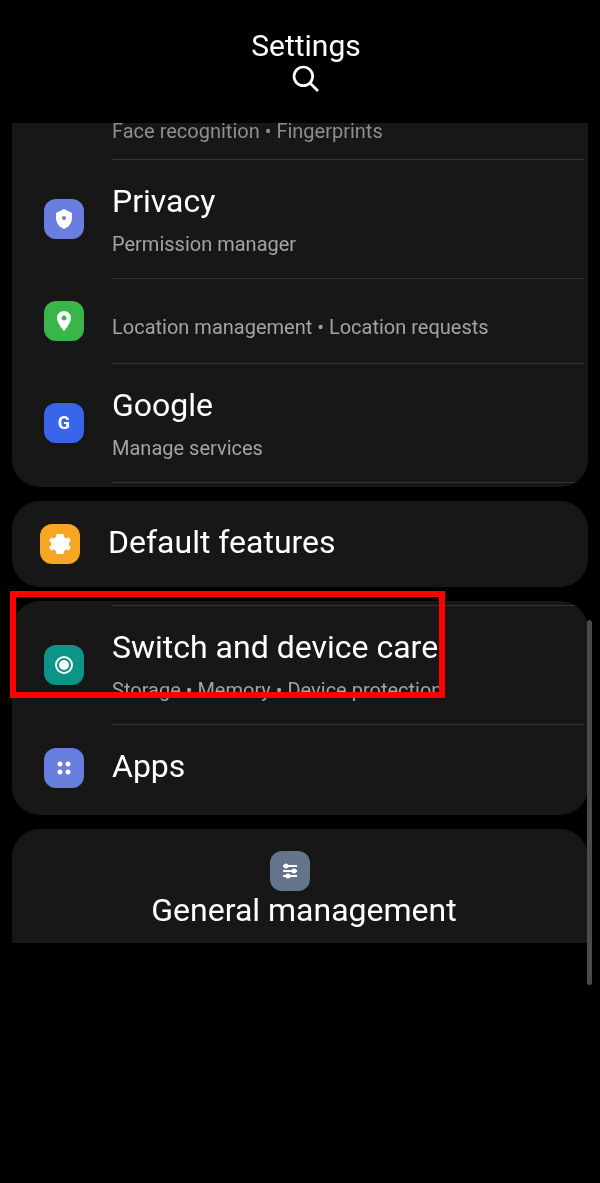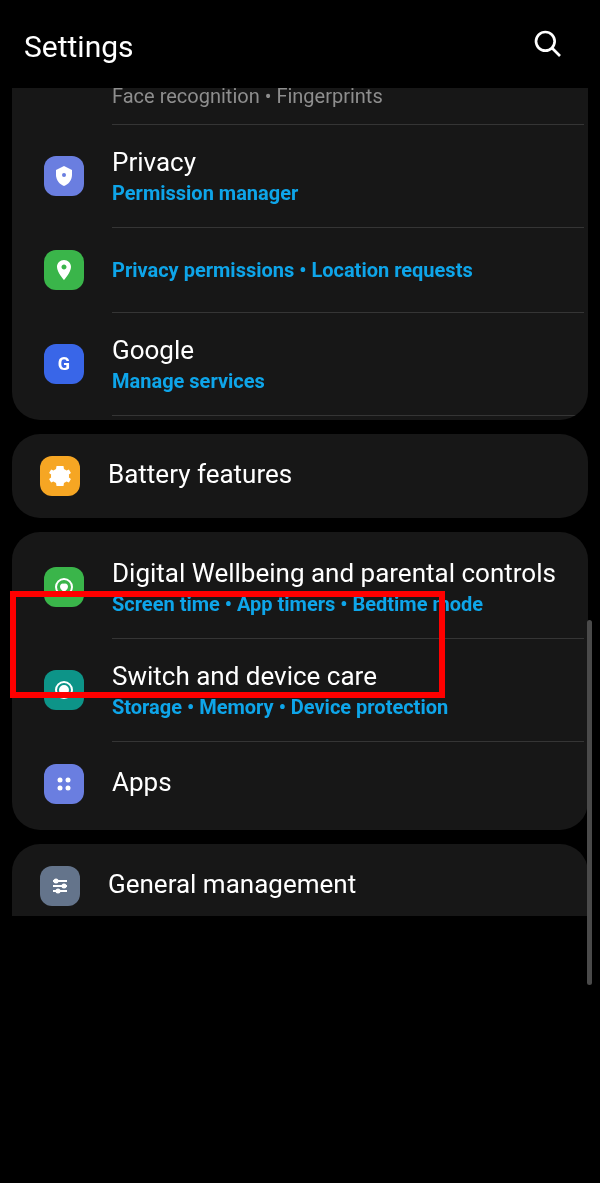--- a/index.html
+++ b/index.html
@@ -12,21 +12,22 @@
       height: 1183px;
       background: #000000;
       font-family: -apple-system, BlinkMacSystemFont, 'Segoe UI', Roboto, sans-serif;
       overflow: hidden;
       position: relative;
     }
     .header {
       display: flex;
       align-items: center;
       justify-content: space-between;
-      padding: 28px 36px 24px 24px;
+      padding: 28px 36px 24px 48px;
+      flex-direction: column;
     }
     .header-title {
       color: #ffffff;
       font-size: 30px;
       font-weight: 400;
     }
     .search-icon svg {
       width: 32px;
       height: 32px;
       stroke: #ffffff;
@@ -70,28 +71,29 @@
     }
     .item-icon svg {
       width: 24px;
       height: 24px;
     }
     .item-content {
       flex: 1;
     }
     .item-title {
       color: #ffffff;
-      font-size: 26px;
+      font-size: 32px;
       font-weight: 400;
       margin-bottom: 4px;
     }
     .item-subtitle {
-      color: #0ea5e9;
+      color: #a3a3a3;
       font-size: 20px;
-      font-weight: 700;
+      font-weight: 400;
+      margin-top: 12px;
     }
     .divider {
       height: 1px;
       background: #353535;
       margin-left: 96px;
     }
     .icon-privacy { background: #6a7ee0; }
     .icon-location { background: #3ab54a; }
     .icon-google { background: #3966e8; }
     .icon-accounts { background: #6a7ee0; }
@@ -163,21 +165,21 @@
   </div>
   <div class="divider"></div>
 
   <div class="settings-item">
     <div class="item-icon icon-location">
       <svg viewBox="0 0 24 24" fill="#ffffff">
           <path d="M12 2C8.13 2 5 5.13 5 9c0 5.25 7 13 7 13s7-7.75 7-13c0-3.87-3.13-7-7-7zm0 9.5c-1.38 0-2.5-1.12-2.5-2.5s1.12-2.5 2.5-2.5 2.5 1.12 2.5 2.5-1.12 2.5-2.5 2.5z"></path>
         </svg>
     </div>
     <div class="item-content">
-      <div class="item-subtitle">Privacy permissions  •  Location requests</div>
+      <div class="item-subtitle">Location management  •  Location requests</div>
     </div>
   </div>
   <div class="divider"></div>
 
   <div class="settings-item">
     <div class="item-icon icon-google">
       <svg viewBox="0 0 24 24" fill="#ffffff">
           <text x="12" y="18" text-anchor="middle" font-size="18" font-weight="bold" fill="#ffffff">G</text>
         </svg>
     </div>
@@ -191,38 +193,26 @@
 </div>
 
 <div class="single-card">
   <div class="settings-item">
     <div class="item-icon icon-advanced">
       <svg viewBox="0 0 24 24" fill="#ffffff">
           <path d="M12 8a4 4 0 1 0 0 8 4 4 0 0 0 0-8zm9 4c0-.5-.04-1-.11-1.47l2.03-1.58-2-3.46-2.38.96c-.76-.63-1.63-1.13-2.58-1.47L15.5 2h-7l-.46 2.98c-.95.34-1.82.84-2.58 1.47l-2.38-.96-2 3.46 2.03 1.58C3.04 11 3 11.5 3 12s.04 1 .11 1.47l-2.03 1.58 2 3.46 2.38-.96c.76.63 1.63 1.13 2.58 1.47L8.5 22h7l.46-2.98c.95-.34 1.82-.84 2.58-1.47l2.38.96 2-3.46-2.03-1.58c.07-.47.11-.97.11-1.47z"></path>
         </svg>
     </div>
     <div class="item-content">
-      <div class="item-title">Battery features</div>
+      <div class="item-title">Default features</div>
     </div>
   </div>
 </div>
 
 <div class="card">
-  <div class="settings-item">
-    <div class="item-icon icon-wellbeing">
-      <svg viewBox="0 0 24 24" fill="none" stroke="#ffffff" stroke-width="2">
-          <circle cx="12" cy="12" r="8"></circle>
-          <path d="M9 12c0-1.5 1-2.5 2-2.5s1 .7 1 .7.3-.7 1-.7c1 0 2 1 2 2.5 0 2-3 4-3 4s-3-2-3-4z" fill="#ffffff"></path>
-        </svg>
-    </div>
-    <div class="item-content">
-      <div class="item-title">Digital Wellbeing and parental controls</div>
-      <div class="item-subtitle">Screen time  •  App timers  •  Bedtime mode</div>
-    </div>
-  </div>
   <div class="divider"></div>
 
   <div class="settings-item">
     <div class="item-icon icon-battery">
       <svg viewBox="0 0 24 24" fill="none" stroke="#ffffff" stroke-width="2">
           <circle cx="12" cy="12" r="8"></circle>
           <circle cx="12" cy="12" r="4" fill="#ffffff"></circle>
         </svg>
     </div>
     <div class="item-content">
@@ -241,21 +231,21 @@
           <circle cx="16" cy="16" r="2.5"></circle>
         </svg>
     </div>
     <div class="item-content">
       <div class="item-title">Apps</div>
     </div>
   </div>
 </div>
 
 <div class="bottom-partial">
-  <div class="settings-item" style="padding-bottom:10px;">
+  <div class="settings-item" style="padding-bottom:10px;flex-direction:column;">
     <div class="item-icon icon-general">
       <svg viewBox="0 0 24 24" fill="none" stroke="#ffffff" stroke-width="2">
           <line x1="5" y1="7" x2="19" y2="7"></line>
           <line x1="5" y1="12" x2="19" y2="12"></line>
           <line x1="5" y1="17" x2="19" y2="17"></line>
           <circle cx="8" cy="7" r="1.5" fill="#ffffff"></circle>
           <circle cx="16" cy="12" r="1.5" fill="#ffffff"></circle>
           <circle cx="10" cy="17" r="1.5" fill="#ffffff"></circle>
         </svg>
     </div>

